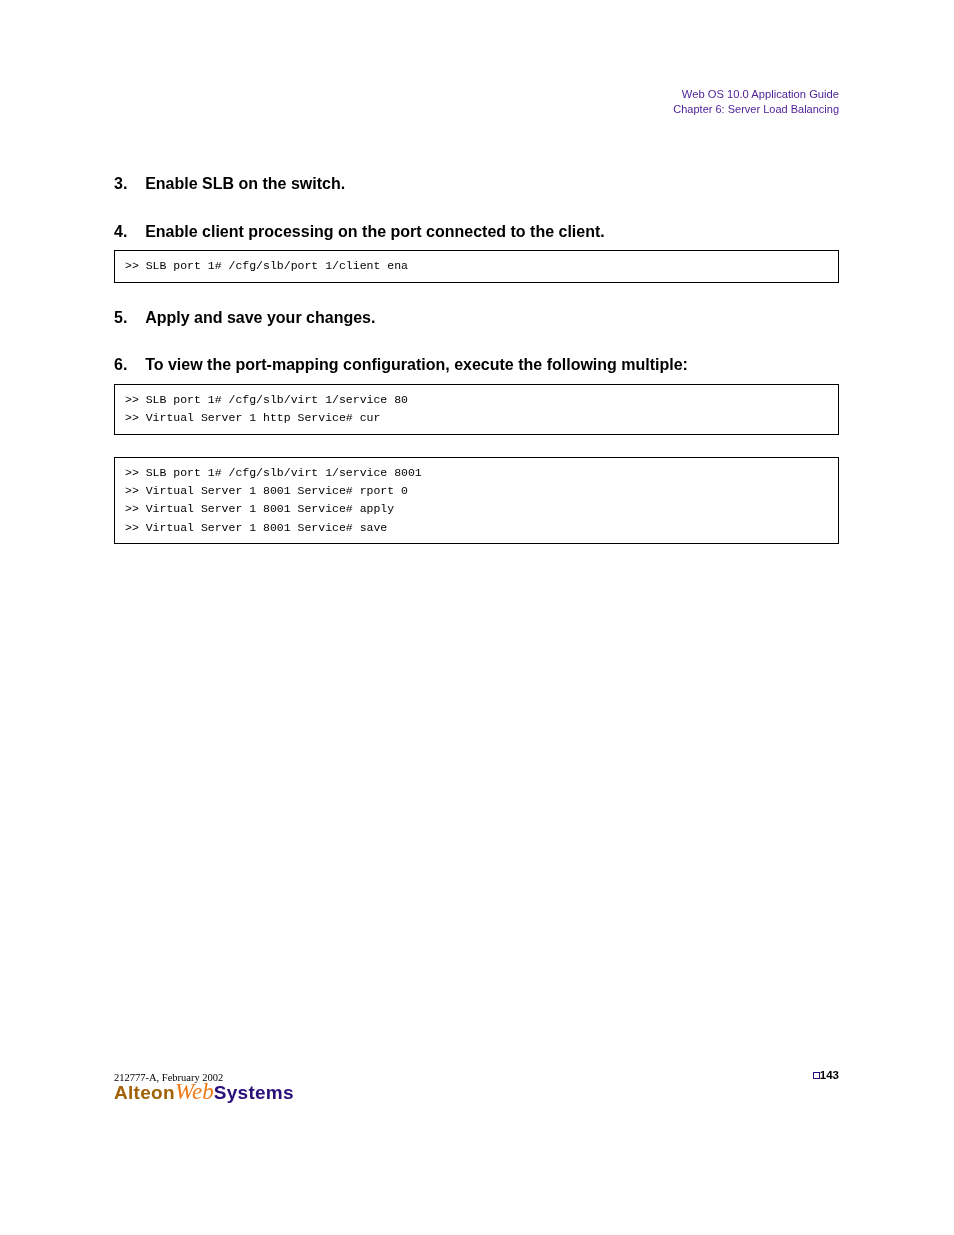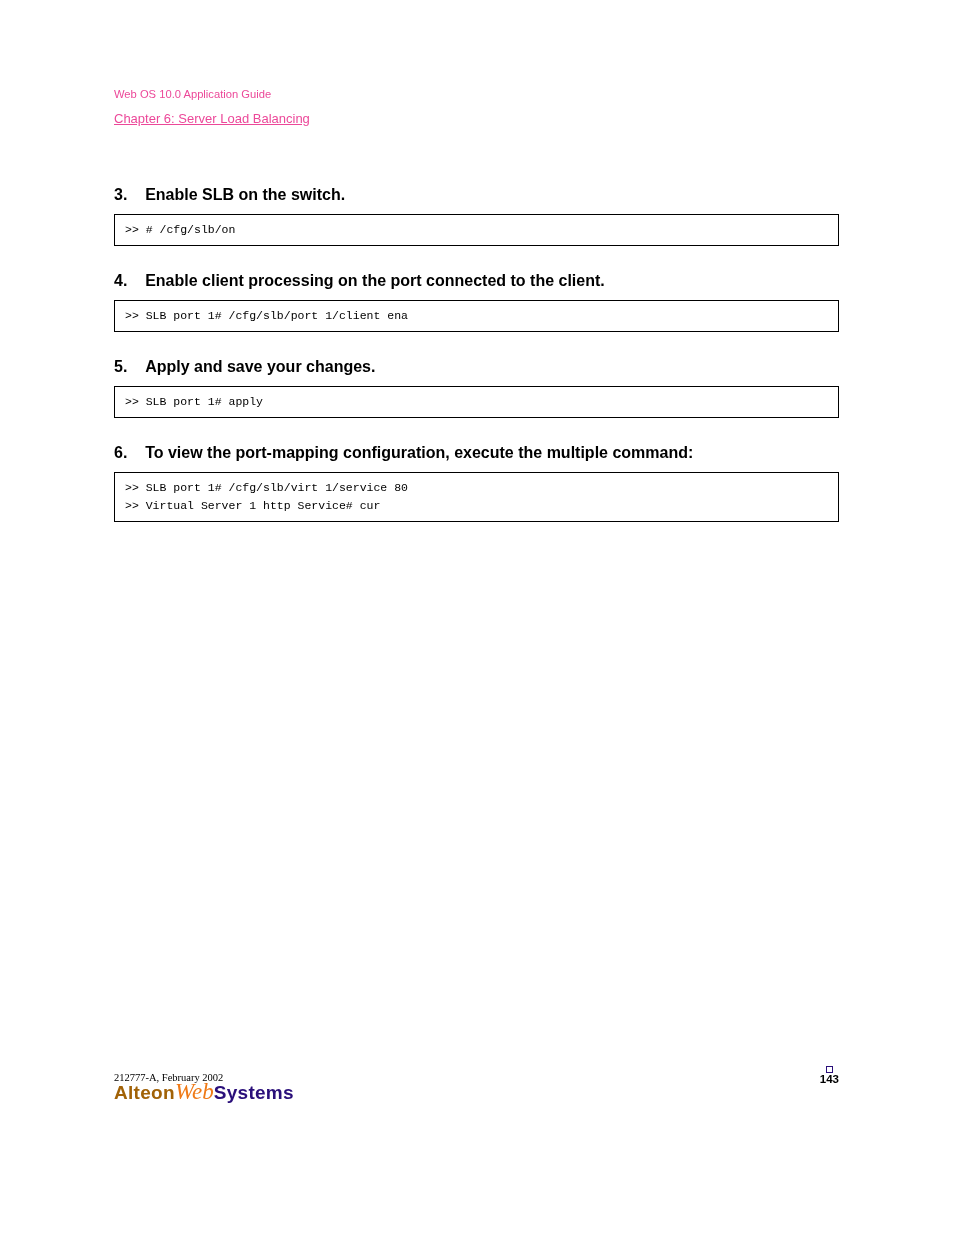--- a/index.html
+++ b/index.html
@@ -12,26 +12,26 @@
     height: 1235px;
     position: relative;
   }
   .page {
     position: absolute;
     left: 114px;
     top: 88px;
     width: 725px;
   }
   .doc-header {
-    text-align: left;
+    text-align: right;
     font-family: Arial, Helvetica, sans-serif;
-    color: #ec4899;
+    color: #4c1d95;
   }
   .doc-title { font-size: 11.2px; }
-  .doc-subtitle { font-size: 13px; margin-top: 11px; text-decoration: underline; }
+  .doc-subtitle { font-size: 11px; margin-top: 3px; }
   .step { margin-top: 14px; }
   .step-head {
     font-family: Arial, Helvetica, sans-serif;
     font-weight: bold;
     font-size: 16px;
     line-height: 1.6;
     text-indent: -28px;
     margin-left: 28px;
   }
   .cmd-box {
@@ -65,21 +65,20 @@
     color: #ef7a17; font-style: italic; font-size: 23px; margin: 0 0;
     line-height: 1;
   }
   .logo-systems { color: #2a0f7a; font-weight: bold; font-size: 19px; letter-spacing: 0.3px; margin-top: 36px; }
   .footer-right {
     display: flex;
     align-items: center;
     font-family: "Times New Roman", Times, serif;
     font-size: 11px;
     color: #000;
-    flex-direction: column;
   }
   .square-glyph {
     width: 7px; height: 7px;
     border: 1.4px solid #2a0f7a;
     display: inline-block;
   }
   .pagenum { font-family: Arial, Helvetica, sans-serif; font-weight: bold; font-size: 11.5px; }
 </style>
 </head>
 <body>
@@ -87,46 +86,48 @@
 <div class="page">
   <div class="doc-header">
     <div class="doc-title">Web OS 10.0 Application Guide</div>
     <div class="doc-subtitle">Chapter 6: Server Load Balancing</div>
   </div>
 
   <div class="step first-step">
     <div class="step-head">
       <span>3.</span>&nbsp;&nbsp;&nbsp;&nbsp;<span>Enable SLB on the switch.</span>
     </div>
-    <div class="cmd-box">&gt;&gt; # /cfg/slb/on</div>
   </div>
 
   <div class="step" style="margin-top:22px">
     <div class="step-head">
       <span>4.</span>&nbsp;&nbsp;&nbsp;&nbsp;<span>Enable client processing on the port connected to the client.</span>
     </div>
     <div class="cmd-box">&gt;&gt; SLB port 1# /cfg/slb/port 1/client ena</div>
   </div>
 
   <div class="step" style="margin-top:22px">
     <div class="step-head">
       <span>5.</span>&nbsp;&nbsp;&nbsp;&nbsp;<span>Apply and save your changes.</span>
     </div>
-    <div class="cmd-box">&gt;&gt; SLB port 1# apply</div>
   </div>
 
   <div class="step" style="margin-top:22px">
     <div class="step-head">
-      <span>6.</span>&nbsp;&nbsp;&nbsp;&nbsp;<span>To view the port-mapping configuration, execute the multiple command:</span>
+      <span>6.</span>&nbsp;&nbsp;&nbsp;&nbsp;<span>To view the port-mapping configuration, execute the following multiple:</span>
     </div>
     <div class="cmd-box">&gt;&gt; SLB port 1# /cfg/slb/virt 1/service 80
 &gt;&gt; Virtual Server 1 http Service# cur</div>
   </div>
 
   <div class="step" style="margin-top:22px">
+    <div class="cmd-box">&gt;&gt; SLB port 1# /cfg/slb/virt 1/service 8001
+&gt;&gt; Virtual Server 1 8001 Service# rport 0
+&gt;&gt; Virtual Server 1 8001 Service# apply
+&gt;&gt; Virtual Server 1 8001 Service# save</div>
   </div>
 </div>
 
 <div class="footer">
   <div class="logo">
     <span class="logo-alteon">Alteon</span>
       <span class="logo-web">Web</span>
       <span class="logo-systems">Systems</span>
   </div>
   <div class="footer-right">

